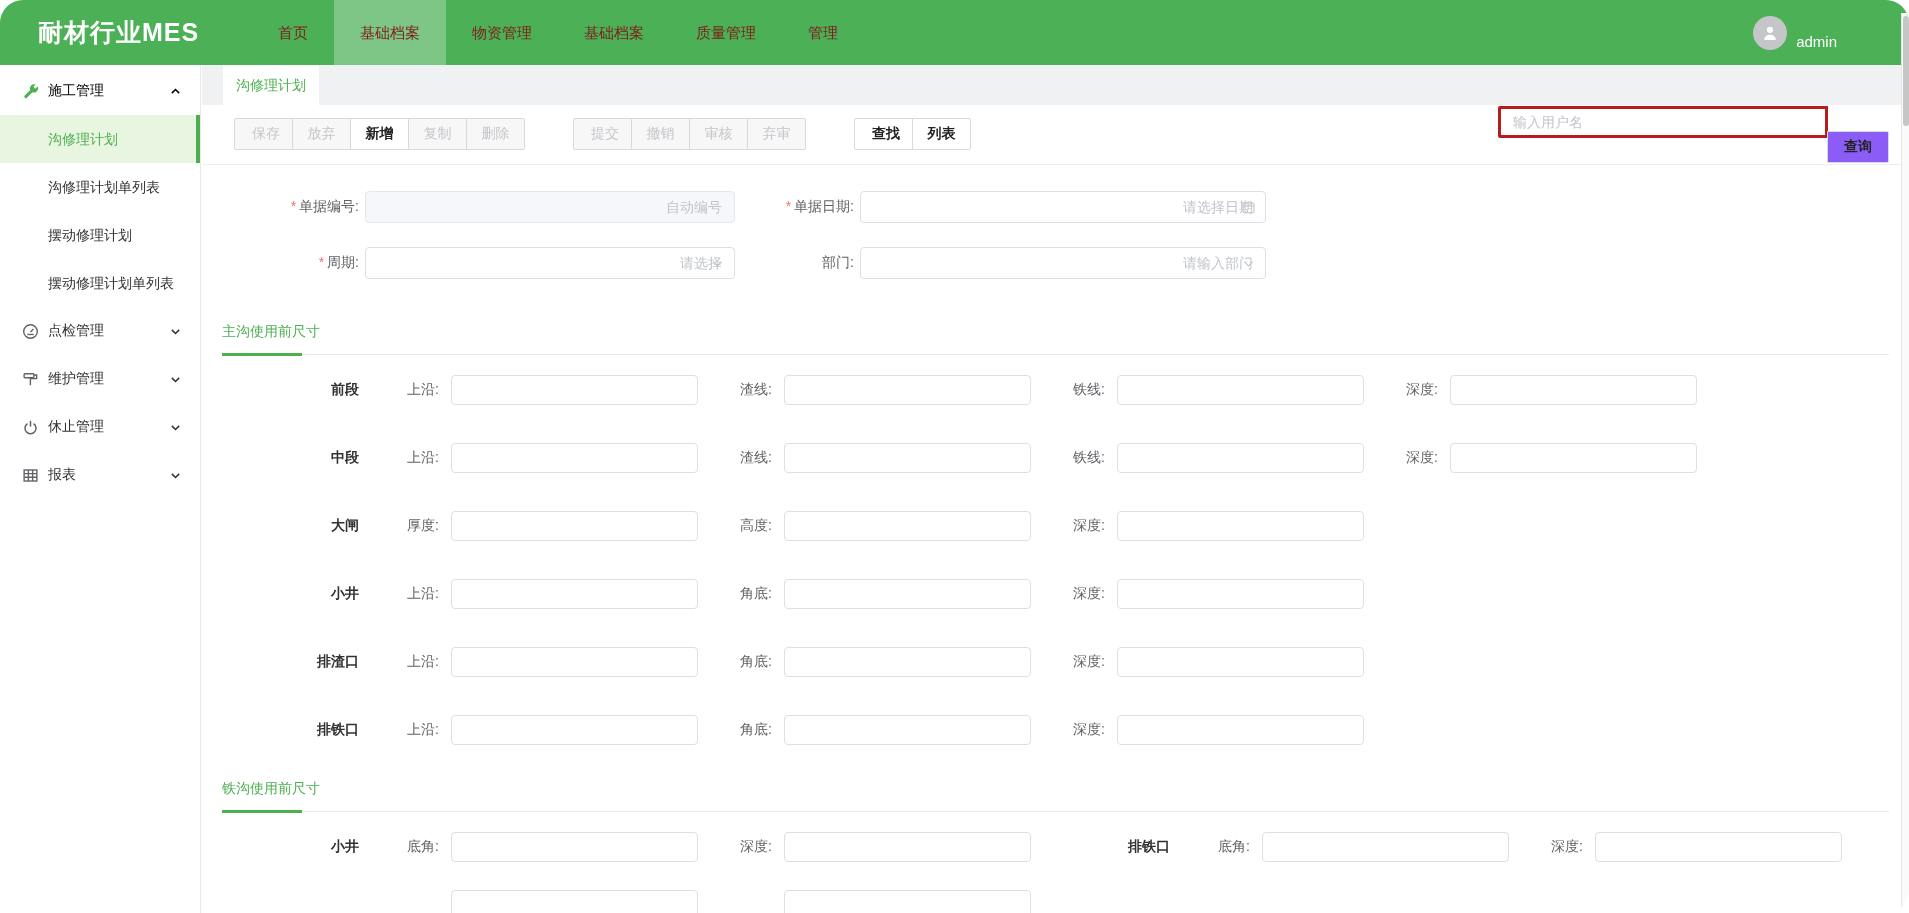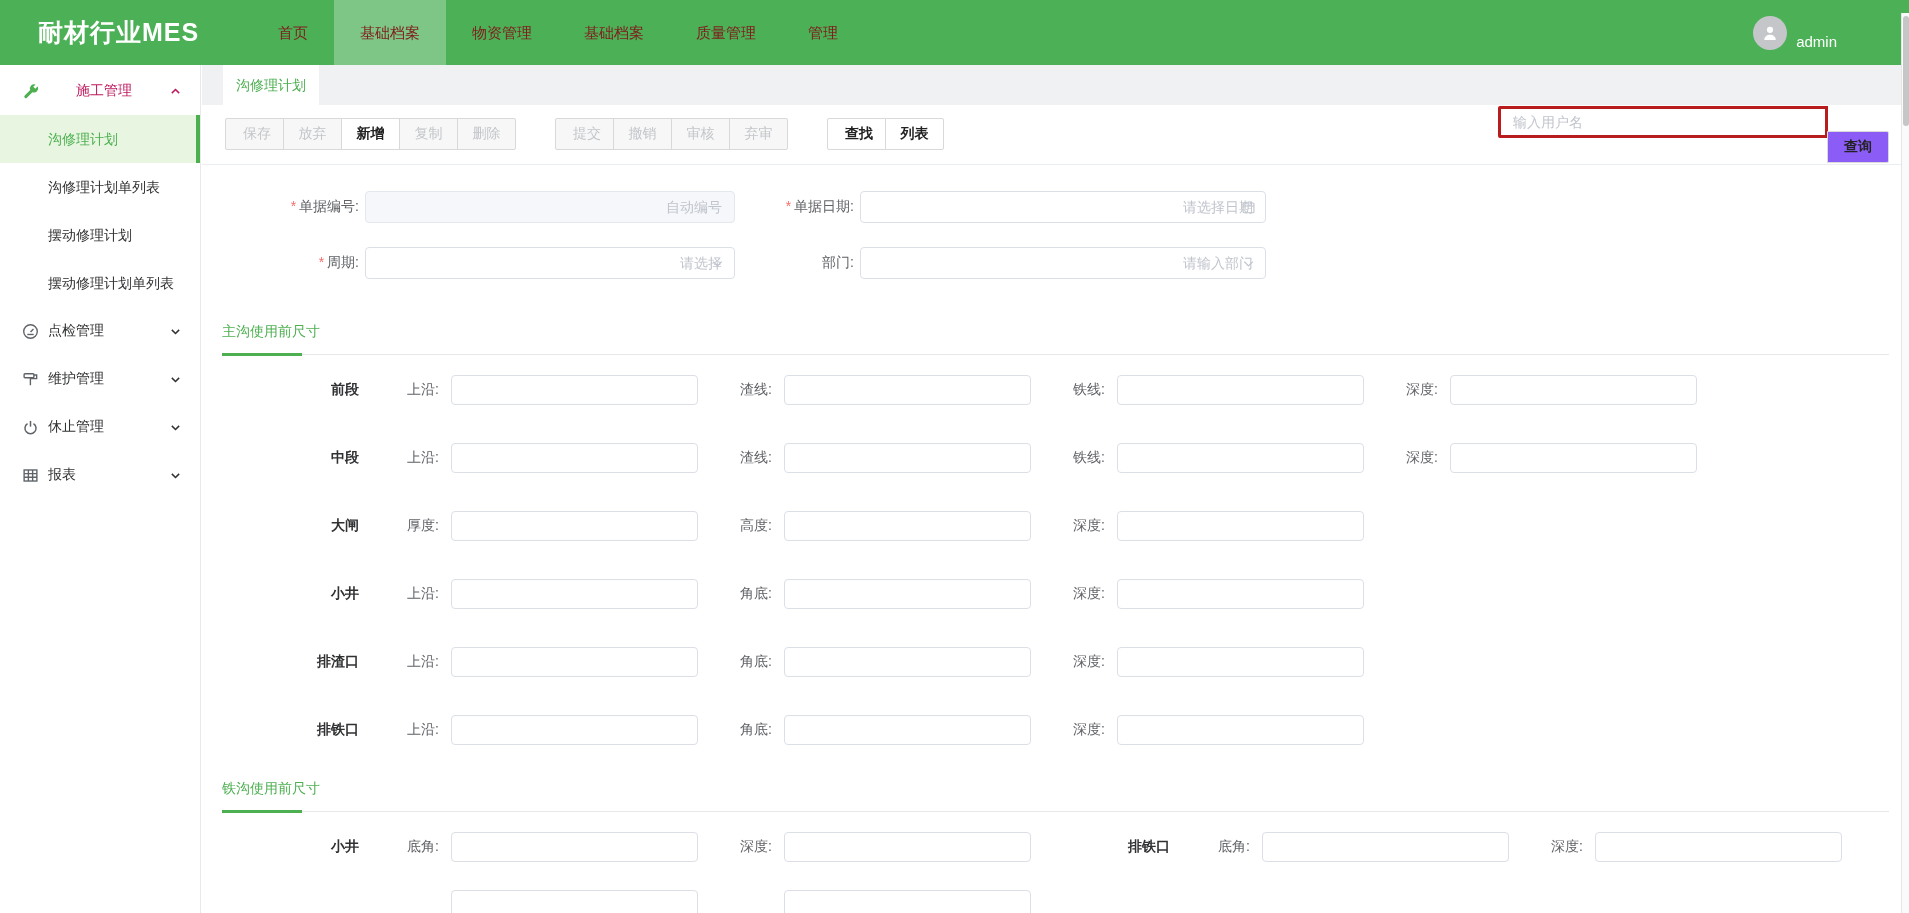--- a/index.html
+++ b/index.html
@@ -1,52 +1,52 @@
 <!DOCTYPE html>
 <html><head>
 <meta charset="utf-8">
 <style>
   * { margin:0; padding:0; box-sizing:border-box; }
   html,body { width:1909px; height:913px; overflow:hidden; background:#fff;
     font-family:"Liberation Sans","DejaVu Sans",sans-serif; font-size:14px; color:#303133; }
-  .page { position:relative; width:1909px; height:913px; overflow:hidden; }
+  .page { position:relative; width:1909px; height:913px; overflow:hidden;border-radius:23px; }
 
   
   .header { height:65px; background:#4cb156; display:flex; align-items:center; position:relative; z-index:2; }
   .logo { width:200px; padding-left:38px; font-size:25px; font-weight:bold; color:#fff; letter-spacing:1px; }
   .nav { display:flex; height:100%; margin-left:52px; }
   .nav-item { padding:0 26px; line-height:65px; color:#7f1d1d; font-size:15px; cursor:pointer; white-space:nowrap; }
   .nav-item.active { background:rgba(255,255,255,.28); }
   .user-area { margin-left:auto; margin-right:72px; display:flex; align-items:flex-end; color:#fff; font-size:15px; }
   .avatar { width:34px; height:34px; border-radius:50%; background:#c4c6c9; display:flex; align-items:center; justify-content:center; margin-right:9px; }
 
   
   .sidebar { position:absolute; top:65px; left:0; bottom:0; width:201px; background:#fff;
     border-right:1px solid #e9e9eb; padding-top:2px; z-index:1; }
   .menu-group { height:48px; display:flex; align-items:center; padding:0 18px 0 22px; color:#303133; cursor:pointer; }
   .menu-group .g-icon { width:17px; height:17px; margin-right:9px; color:#5f6368; flex:0 0 auto; }
-  .menu-group.active-group { color:#be185d;gap:28px; }
+  .menu-group.active-group { color:#000000; }
   .menu-group.active-group .g-icon { color:#4caf50; }
   .menu-group .chev { margin-left:auto; width:13px; height:13px; color:inherit; }
   .submenu-item { height:48px; line-height:48px; padding-left:48px; color:#303133; cursor:pointer; position:relative; }
   .submenu-item.active { background:#e8f6e1; color:#4caf50; }
   .submenu-item.active::after { content:""; position:absolute; right:0; top:0; bottom:0; width:4px; background:#4caf50; }
 
   
   .main { position:absolute; left:202px; top:65px; right:0; bottom:0; background:#fff; }
   .tabbar { height:40px; background:#eff1f3; display:flex; }
   .tab { height:40px; line-height:40px; margin-left:21px; padding:0 13px; background:#fff; color:#4caf50; cursor:pointer; }
   .content { padding:0 20px; background:#fff; }
 
   
   .toolbar { display:flex; align-items:center; margin-top:13px; height:32px; }
   .btn-group { display:flex; margin-right:36px; }
   .btn { height:32px; min-width:59px; padding:0 12px; background:#fff; border:1px solid #d9d9d9;
     font-size:14px; color:#222; font-weight:600; margin-left:-1px; cursor:pointer; font-family:inherit; }
-  .btn:first-child { margin-left:3px; border-radius:2px 0 0 2px;padding-left:17px; }
+  .btn:first-child { margin-left:12px; border-radius:2px 0 0 2px;padding-left:17px; }
   .btn:last-child { border-radius:0 2px 2px 0; }
   .btn.disabled { background:#f7f7f7; color:#c3c6ca; font-weight:400; cursor:not-allowed; }
   .search-box { margin-left:auto; display:flex; }
   .search-input { width:330px; height:32px; border:3px solid #b91c1c; border-radius:2px 0 0 2px;
     padding:0 12px; font-size:14px; font-family:inherit; color:#606266; }
   .search-btn { width:62px; height:32px; background:#8b5cf6; border:1px solid #d9d9d9; margin-left:-1px;
     border-radius:0 2px 2px 0; font-size:14px; font-weight:600; color:#222; cursor:pointer; font-family:inherit;margin-top:25px; }
   input::placeholder { color:#c0c4cc; }
   .toolbar-divider { border-bottom:1px solid #ebeef1; margin:14px -20px 0; }
 

